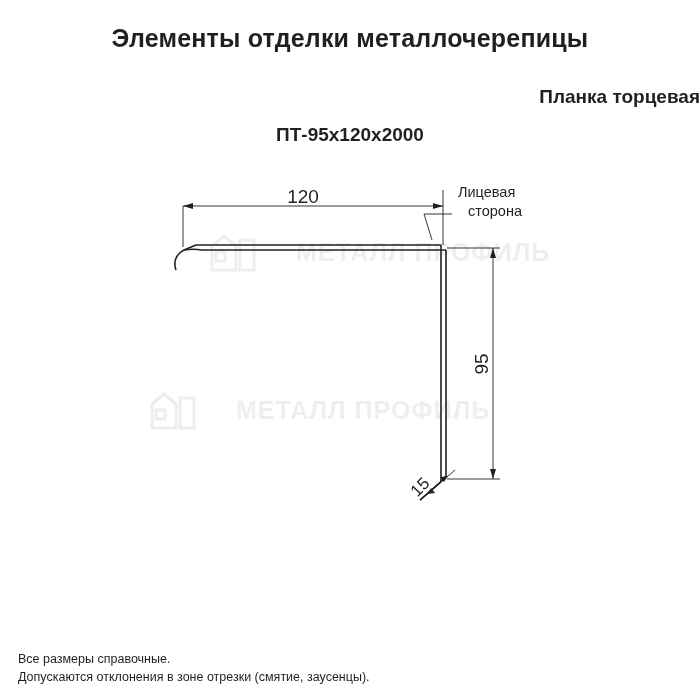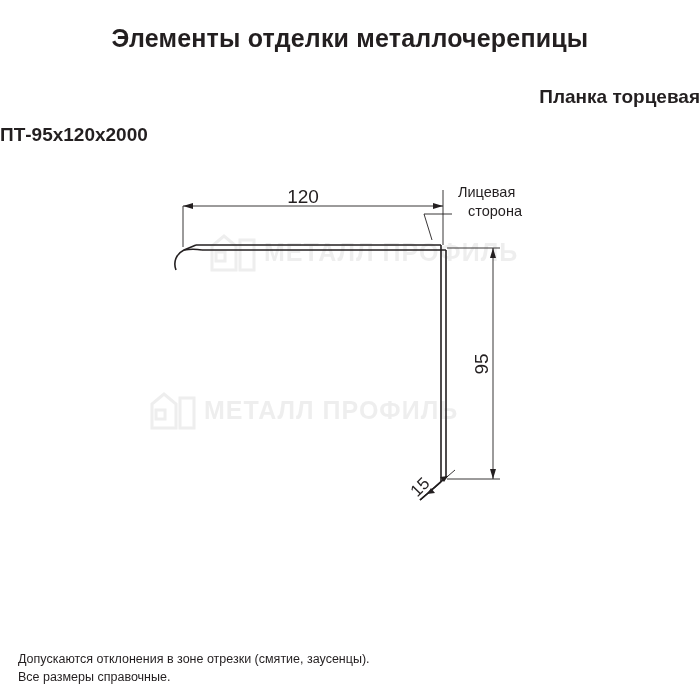--- a/index.html
+++ b/index.html
@@ -37,21 +37,21 @@
     width: 700px;
     text-align: right;
     font-size: 19px;
     font-weight: bold;
   }
   .code {
     position: absolute;
     top: 124px;
     left: 0;
     width: 700px;
-    text-align: left;
+    text-align: center;
     font-size: 19px;
     font-weight: bold;
   }
   .drawing {
     position: absolute;
     top: 0;
     left: 0;
     width: 700px;
     height: 700px;
   }
@@ -84,20 +84,21 @@
     width: 46px;
     height: 40px;
     position: relative;
     display: inline-block;
     vertical-align: middle;
     margin-right: 8px;
   }
   .wm-row {
     display: flex;
     align-items: center;
+    gap: 32px;
   }
   .wm1 { left: 210px; top: 232px; }
   .wm2 { left: 150px; top: 390px; }
   .label-svg-text {
     font-family: "Liberation Sans", sans-serif;
   }
 </style>
 </head>
 <body>
 
@@ -184,17 +185,17 @@
     <g stroke="#231f20" stroke-width="0.9" fill="none">
       <line x1="424" y1="214" x2="452" y2="214"></line>
       <line x1="424" y1="214" x2="432" y2="240"></line>
     </g>
     <text x="458" y="197" font-size="14.5" fill="#231f20" class="label-svg-text">Лицевая</text>
     <text x="468" y="216" font-size="14.5" fill="#231f20" class="label-svg-text">сторона</text>
 
   </svg>
 
   <div class="footnotes">
+    <div class="footnote-line">Все размеры справочные.</div>
     <div class="footnote-line">Допускаются отклонения в зоне отрезки (смятие, заусенцы).</div>
-    <div class="footnote-line">Все размеры справочные.</div>
   </div>
 
 </div>
 
 </body></html>

